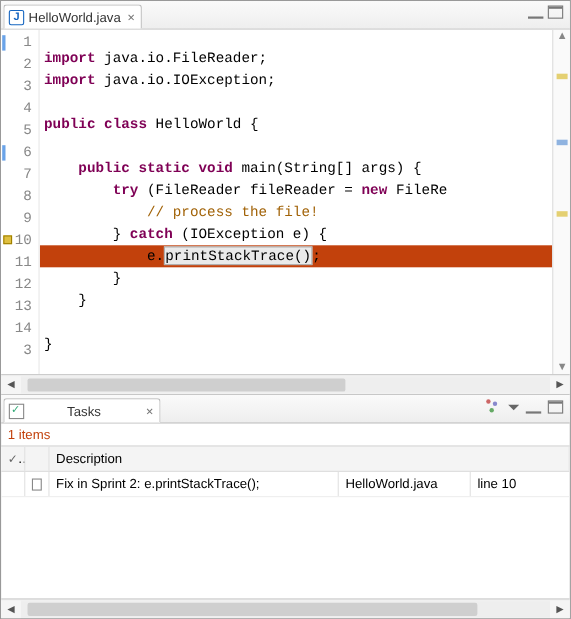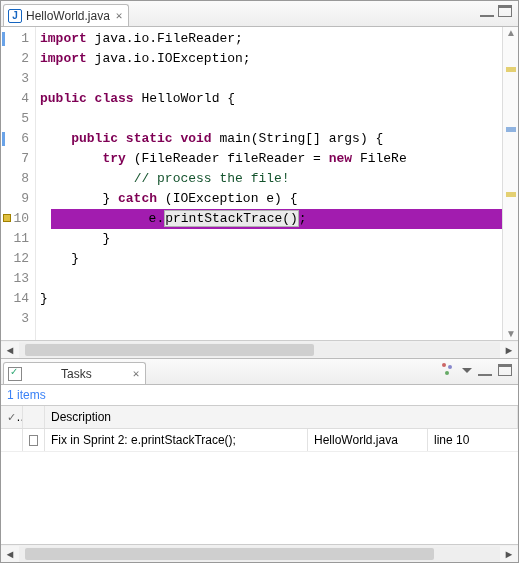--- a/index.html
+++ b/index.html
@@ -103,32 +103,32 @@
       position: absolute;
       left: 2px; top: 5px;
       width: 8px; height: 8px;
       background: #e0c040;
       border: 1px solid #a08000;
     }
     .code-area {
       flex: 1;
       font-family: Consolas, "Courier New", monospace;
       font-size: 13px;
-      padding-top: 2px;
+      padding-top: 16px;
       overflow: hidden;
       white-space: pre;
     }
     .code-line {
       height: 20px;
       line-height: 20px;
       padding-left: 4px;
     }
-    .line-hl { background: #a21caf; margin-left: 15px; }
+    .line-hl { background: #c2410c; }
     .kw   { color: #7f0055; font-weight: bold; }
-    .cmt  { color: #14532d; }
+    .cmt  { color: #a16207; }
     .id   { color: #000; }
     .warn-box {
       border: 1px solid #b0b0b0;
       background: #eaeaea;
     }
     .overview-ruler {
       width: 16px;
       background: #fafafa;
       border-left: 1px solid #ddd;
       position: relative;
@@ -205,21 +205,21 @@
     .menu-tri {
       width: 0; height: 0;
       border-left: 5px solid transparent;
       border-right: 5px solid transparent;
       border-top: 5px solid #666;
     }
 
     .tasks-count {
       font-size: 12px;
       padding: 3px 6px;
-      color: #3b82f6;
+      color: #c2410c;
     }
     .tasks-table {
       flex: 1;
       overflow: hidden;
       border-top: 1px solid #ccc;
     }
     .tasks-header, .tasks-row {
       display: flex;
       font-size: 12px;
     }

